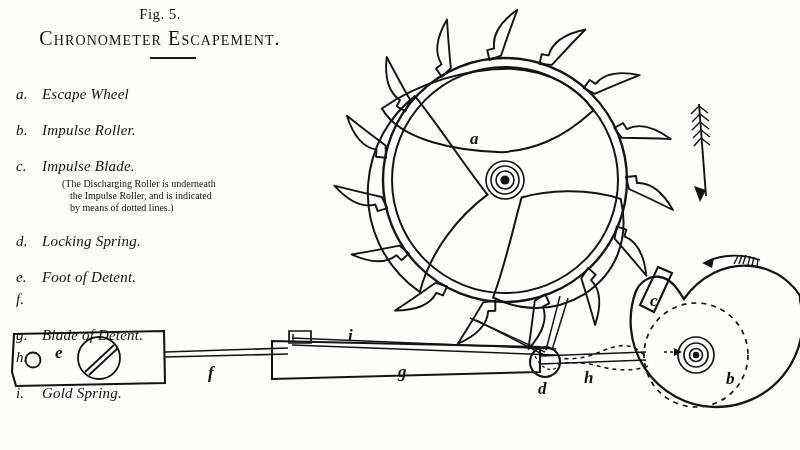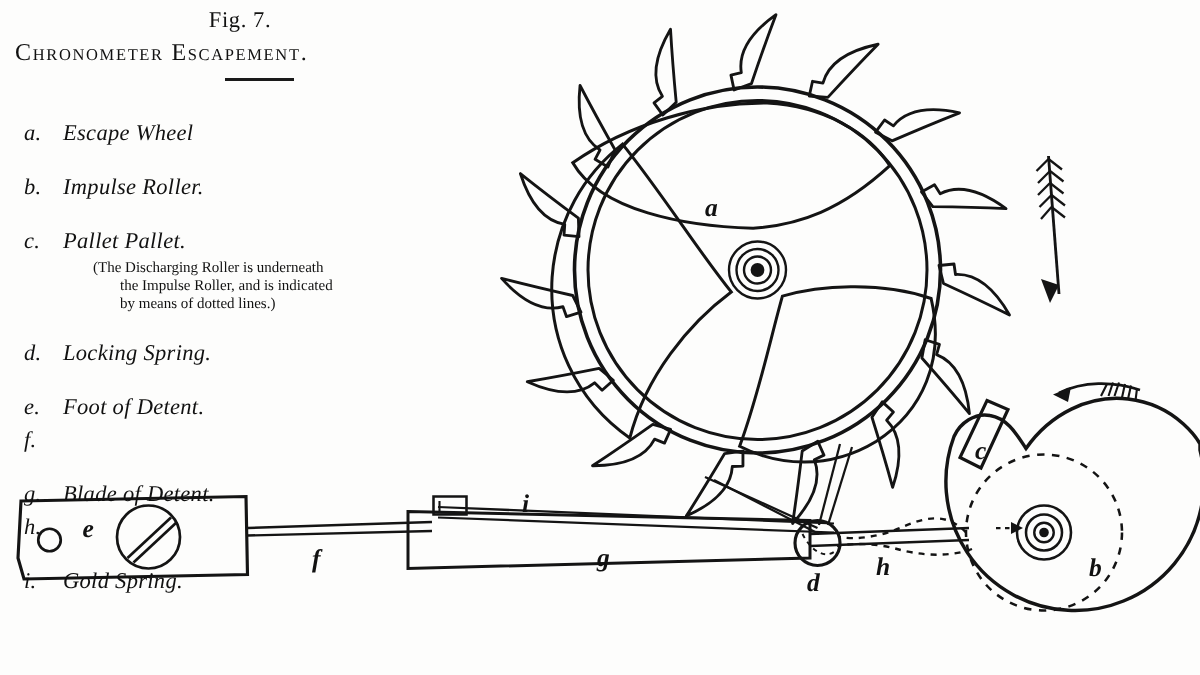--- a/index.html
+++ b/index.html
@@ -13,22 +13,22 @@
   }
   #figure-root{position:absolute;inset:0;}
   svg{display:block;}
 
   .legend{position:absolute;left:0;top:0;width:330px;height:310px;}
   .fig-no{
     text-align:center;width:260px;margin:6px 0 0 30px;
     font-size:15px;letter-spacing:.4px;
   }
   .fig-title{
-    text-align:left;width:300px;margin:4px 0 0 10px;
-    font-size:16px;font-variant:small-caps;letter-spacing:1.1px;font-family:Liberation Serif, serif;
+    text-align:center;width:300px;margin:4px 0 0 10px;
+    font-size:20px;font-variant:small-caps;letter-spacing:1.1px;font-family:Liberation Serif, serif;
   }
   .rule{
     width:46px;height:2px;background:#1a1a1a;
     margin:7px auto 10px 150px;
   }
   .entries{margin-left:16px;}
   .entry{
     display:flex;align-items:baseline;
     font-style:italic;font-size:15px;
     line-height:1.47;
@@ -37,52 +37,52 @@
   .entry .key{width:26px;flex:0 0 26px;font-style:italic;}
   .entry .txt{white-space:nowrap;margin-top:14px;}
   .note{
     margin:1px 0 2px 46px;
     font-size:10px;
     line-height:1.2;
     font-style:normal;
     max-width:250px;
   }
   .note div{white-space:nowrap;}
-  .note div+div{margin-left:18px;}
+  .note div+div{margin-left:8px;}
 
   .lbl{
     font-style:italic;font-weight:bold;
     font-size:17px;
     fill:#111;
     font-family:"Liberation Serif", serif;
   }
   .ink{fill:none;stroke:#141414;}
 </style>
 </head>
 <body>
 
 <div id="figure-root">
 
   <div class="legend">
-    <div class="fig-no">Fig. 7.</div>
+    <div class="fig-no">Fig. 5.</div>
     <div class="fig-title">Chronometer Escapement.</div>
     <div class="rule"></div>
 
     <div class="entries">
       <div class="entry">
         <span class="key">a.</span>
         <span class="txt">Escape Wheel</span>
       </div>
       <div class="entry">
         <span class="key">b.</span>
         <span class="txt">Impulse Roller.</span>
       </div>
       <div class="entry">
         <span class="key">c.</span>
-        <span class="txt">Pallet Pallet.</span>
+        <span class="txt">Impulse Blade.</span>
       </div>
 
       <div class="note">
         <div>(The Discharging Roller is underneath</div>
         <div>the Impulse Roller, and is indicated</div>
         <div>by means of dotted lines.)</div>
       </div>
 
       <div class="entry">
         <span class="key">d.</span>

